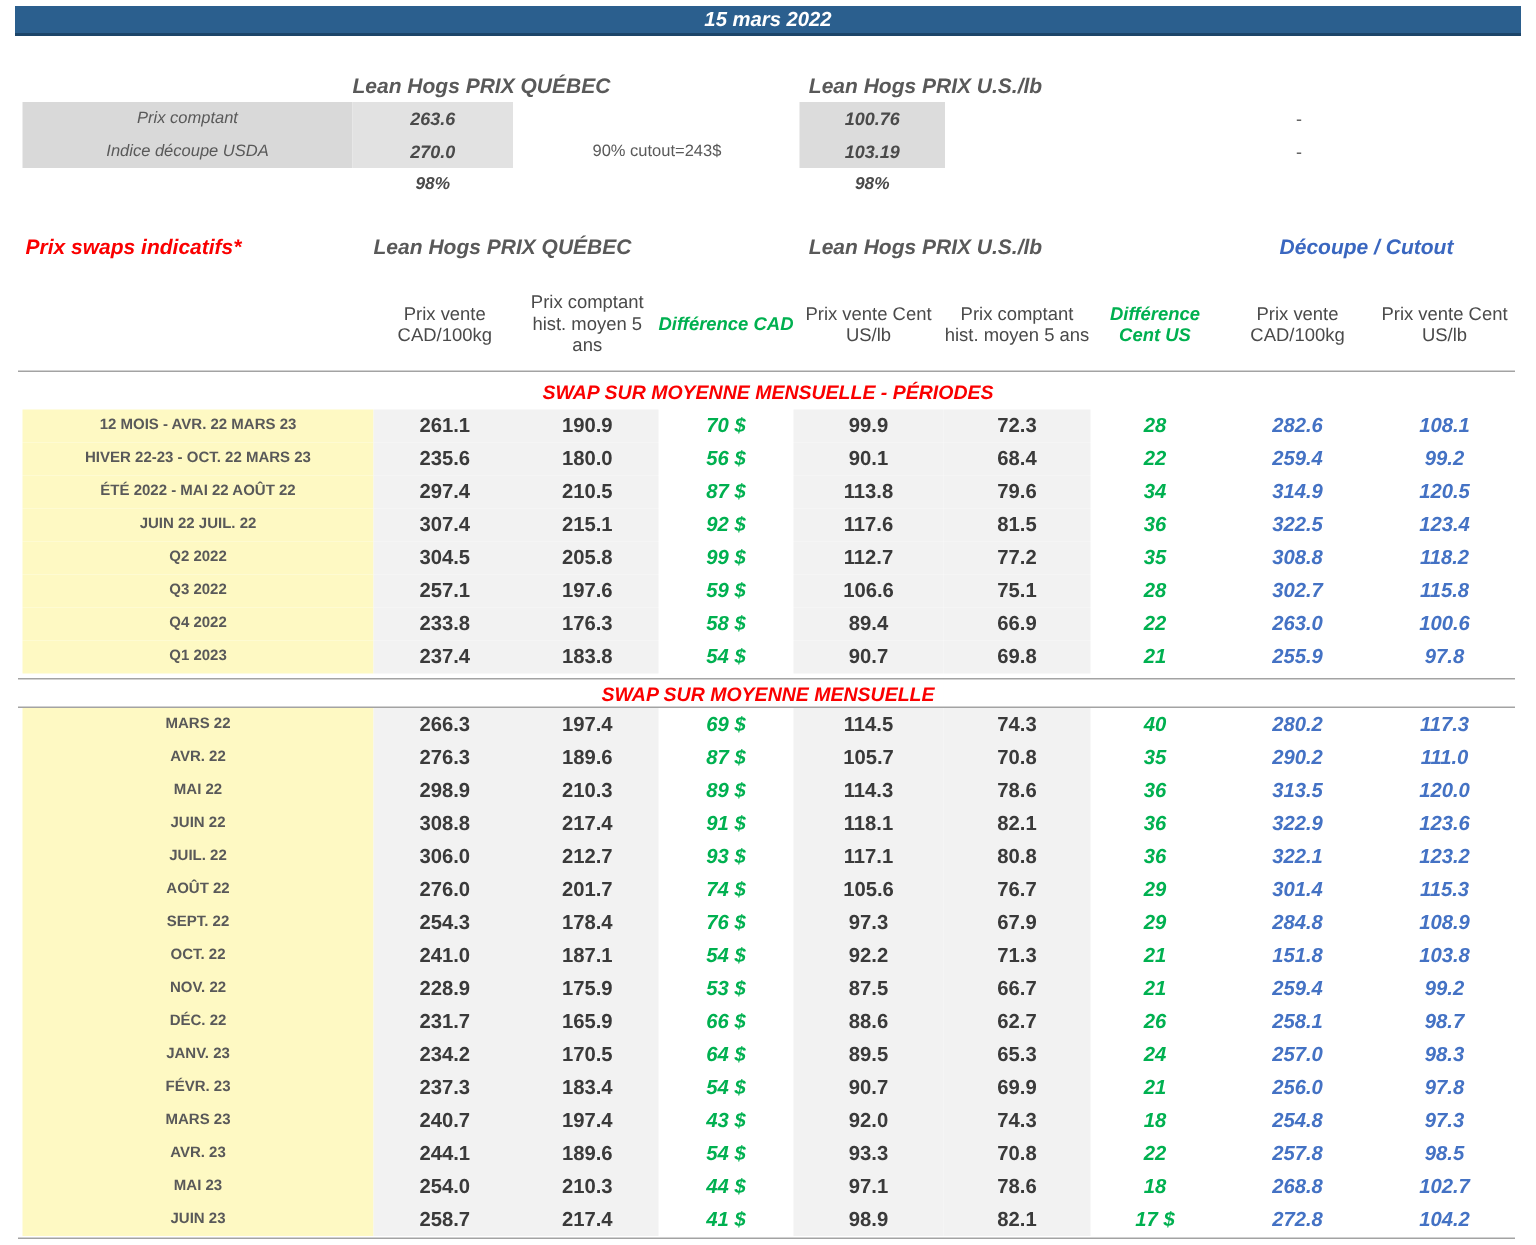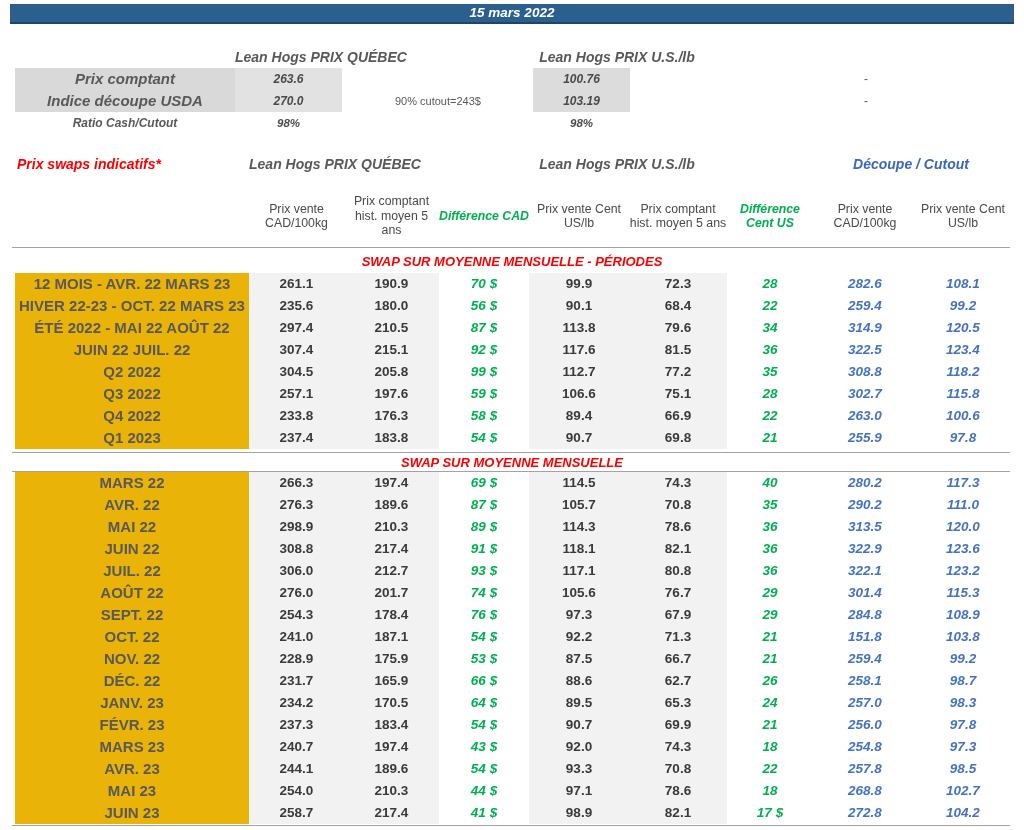--- a/index.html
+++ b/index.html
@@ -16,38 +16,38 @@
   .abs{position:absolute;white-space:nowrap;}
   .grp-hdr{font-size:14px;font-weight:bold;font-style:italic;color:#595959;text-align:center;}
   .red{color:#FA0000;}
   .bluehdr{color:#3A67C0;}
 
   
   .box{position:absolute;}
   .bg-lab{background:#D9D9D9;}
   .bg-val{background:#E2E2E2;}
   .bg-val2{background:#DCDCDC;}
-  .toplab{font-size:15px;font-weight:bold;font-style:italic;color:#595959;text-align:center;line-height:22px;}
+  .toplab{font-size:11px;font-weight:normal;font-style:italic;color:#595959;text-align:center;line-height:22px;}
   .topval{font-size:12px;font-weight:bold;font-style:italic;color:#4A4A4A;text-align:center;line-height:22px;}
   .smallnote{font-size:11px;color:#595959;line-height:22px;}
   .ratiolab{font-size:12px;font-weight:bold;font-style:italic;color:#595959;text-align:center;line-height:20px;}
   .ratioval{font-size:11.5px;font-weight:bold;font-style:italic;color:#4A4A4A;text-align:center;line-height:20px;}
   .dash{font-size:12px;color:#595959;text-align:center;line-height:22px;}
 
   
   .grid{position:absolute;left:15px;display:grid;
     grid-template-columns:234px 95px 95px 90px 100px 98px 86px 104px 92px;}
   .colhead{top:185px;height:62px;}
   .ch{display:flex;align-items:center;justify-content:center;text-align:center;
     font-size:12.3px;color:#4A4A4A;line-height:1.18;white-space:normal;}
   .ch.greenh{color:#00B050;font-weight:bold;font-style:italic;}
 
   .rows{grid-auto-rows:22px;}
   .cell{line-height:22px;text-align:center;white-space:nowrap;overflow:hidden;}
-  .lab{background:#eab308;color:#595959;font-weight:bold;font-size:15px;}
+  .lab{background:#fef9c3;color:#595959;font-weight:bold;font-size:10px;}
   .g1{background:#F2F2F2;color:#3A3A3A;font-weight:bold;font-size:13.5px;}
   .dg{color:#00B050;font-weight:bold;font-style:italic;font-size:13.5px;}
   .bl{color:#4472C4;font-weight:bold;font-style:italic;font-size:13.5px;}
 
   .sectitle{position:absolute;left:15px;width:994px;text-align:center;
     font-size:13px;font-weight:bold;font-style:italic;color:#FA0000;}
   .hline{position:absolute;left:12px;width:998px;height:1px;background:#A3A3A3;}
 </style>
 </head>
 <body>
@@ -69,21 +69,20 @@
   <div class="abs topval" style="left:235px;top:68px;width:107px;">263.6</div>
   <div class="abs topval" style="left:533px;top:68px;width:97px;">100.76</div>
   <div class="abs dash" style="left:850px;top:68px;width:32px;">-</div>
 
   <div class="abs toplab" style="left:15px;top:90px;width:220px;">Indice découpe USDA</div>
   <div class="abs topval" style="left:235px;top:90px;width:107px;">270.0</div>
   <div class="abs smallnote" style="left:347px;top:90px;width:140px;margin-left:48px;">90% cutout=243$</div>
   <div class="abs topval" style="left:533px;top:90px;width:97px;">103.19</div>
   <div class="abs dash" style="left:850px;top:90px;width:32px;">-</div>
 
-  <div class="abs ratiolab" style="left:15px;top:113px;width:220px;">Ratio Cash/Cutout</div>
   <div class="abs ratioval" style="left:235px;top:113px;width:107px;">98%</div>
   <div class="abs ratioval" style="left:533px;top:113px;width:97px;">98%</div>
 
   <div class="abs grp-hdr red" style="left:17px;top:156px;">Prix swaps indicatifs*</div>
   <div class="abs grp-hdr" style="left:249px;top:156px;width:172px;">Lean Hogs PRIX QUÉBEC</div>
   <div class="abs grp-hdr" style="left:529px;top:156px;width:176px;">Lean Hogs PRIX U.S./lb</div>
   <div class="abs grp-hdr bluehdr" style="left:813px;top:156px;width:196px;">Découpe / Cutout</div>
 
   <div class="grid colhead">
     <div class="ch"></div>

